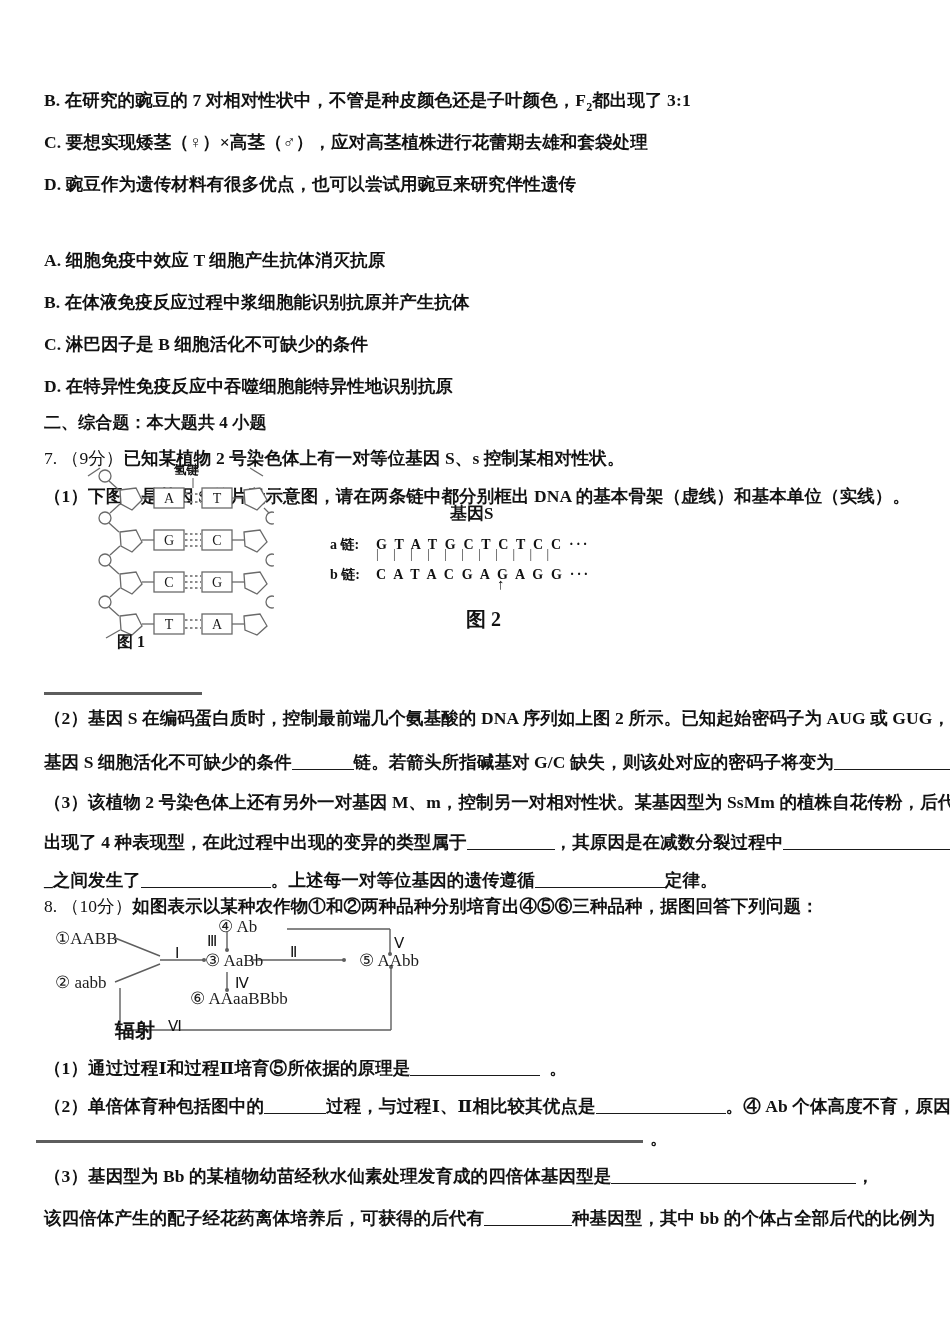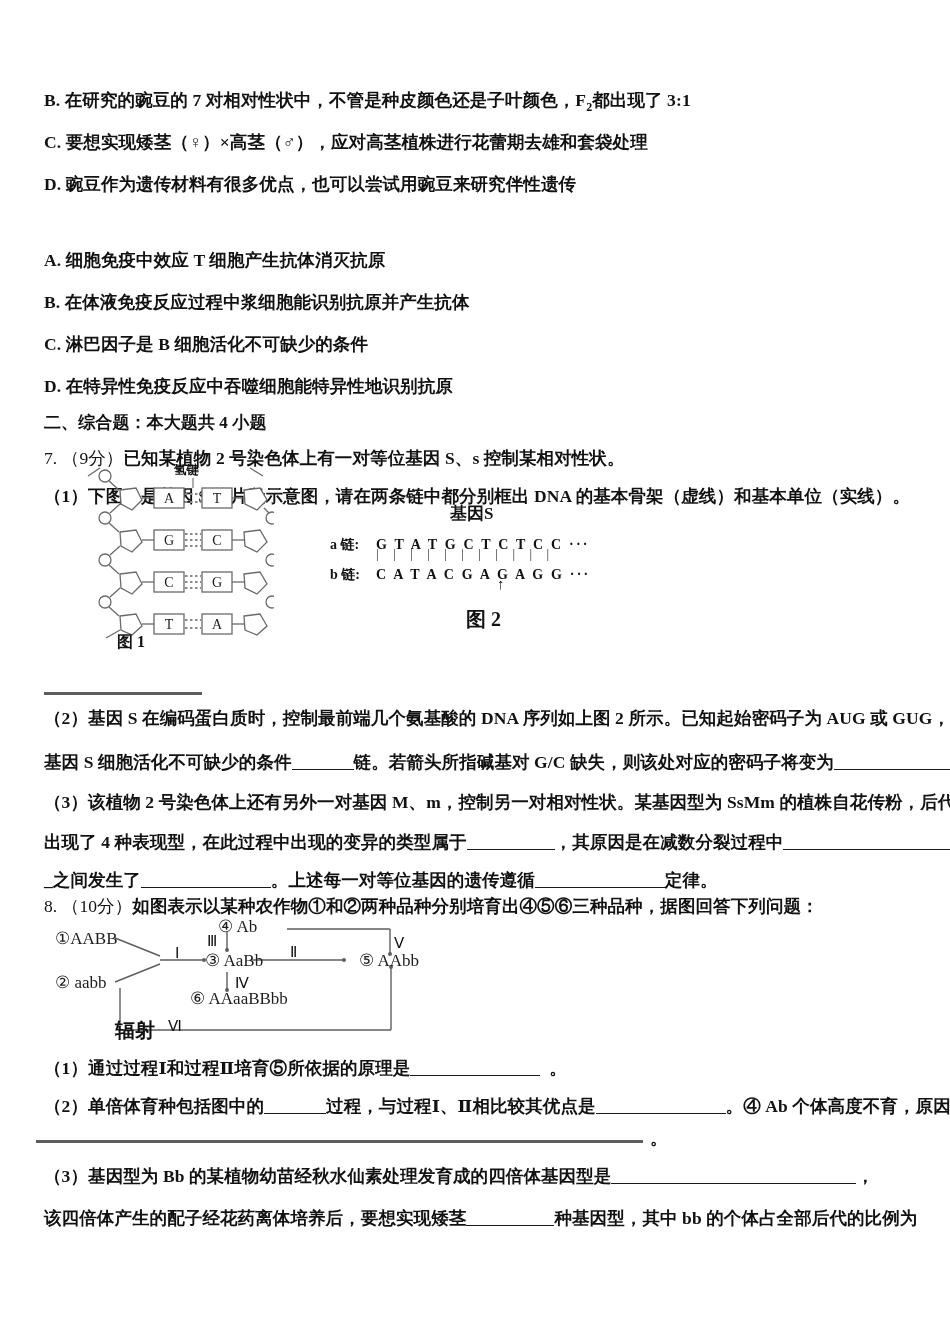--- a/index.html
+++ b/index.html
@@ -377,16 +377,16 @@
   <div class="line bold" style="left:44px; top:1096px;">
     <span>（2）单倍体育种包括图中的</span><span class="blank b-s"></span><span>过程，与过程Ⅰ、Ⅱ相比较其优点是</span><span class="blank b-l"></span><span>。④ Ab 个体高度不育，原因是</span>
   </div>
   <div class="rule" style="left:36px; top:1140px; width:607px;"></div>
   <div class="line bold" style="left:650px; top:1130px;">。</div>
 
   <div class="line bold" style="left:44px; top:1166px;">
     <span>（3）基因型为 Bb 的某植物幼苗经秋水仙素处理发育成的四倍体基因型是</span><span class="blank b-xxl"></span><span>，</span>
   </div>
   <div class="line bold" style="left:44px; top:1208px;">
-    <span>该四倍体产生的配子经花药离体培养后，要想实现矮茎</span><span class="blank b-m"></span><span>种基因型，其中 bb 的个体占全部后代的比例为</span>
+    <span>该四倍体产生的配子经花药离体培养后，可获得的后代有</span><span class="blank b-m"></span><span>种基因型，其中 bb 的个体占全部后代的比例为</span>
   </div>
 
 </div>
 
 </body></html>

